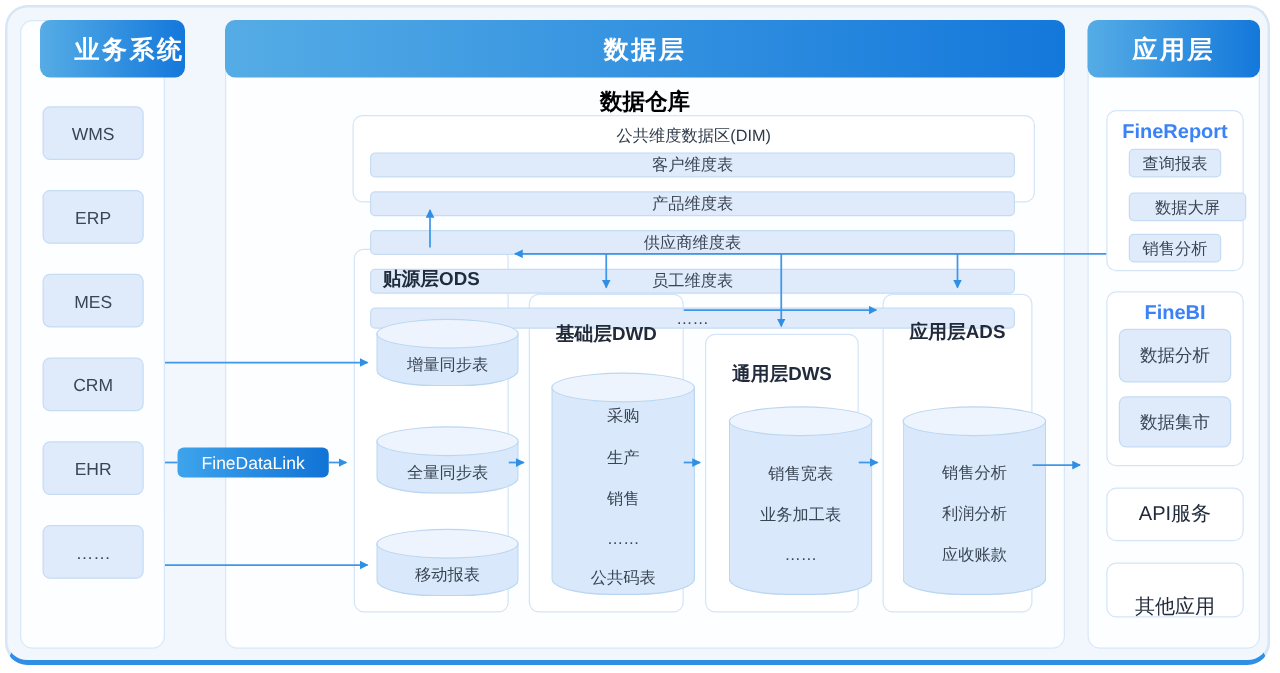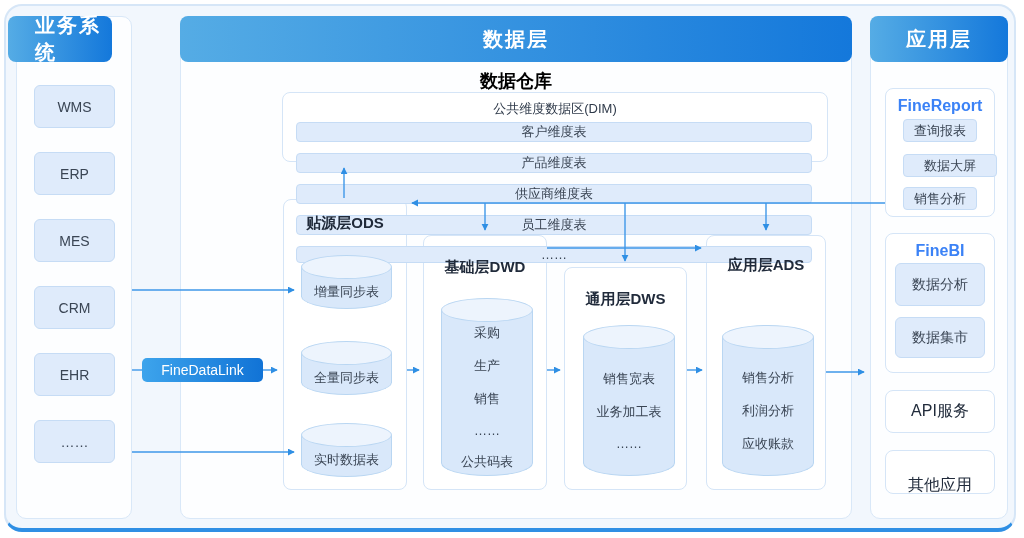--- a/index.html
+++ b/index.html
@@ -14,21 +14,21 @@
   .chip{position:absolute;box-sizing:border-box;display:flex;align-items:center;justify-content:center;
         background:#DFEBFB;border:1px solid #C6DCF5;border-radius:6px;font-size:13px;color:#3A4554;z-index:3;}
   .sys-chip{font-size:14px;}
   .group-box{position:absolute;box-sizing:border-box;background:#FFFFFF;border:1px solid #D5E5F7;border-radius:8px;z-index:2;}
   .group-title{position:absolute;text-align:center;font-size:15px;font-weight:700;color:#212B3B;z-index:3;}
   .big-title{position:absolute;text-align:center;font-size:18px;font-weight:700;color:#000000;z-index:3;}
   .dim-row{position:absolute;display:flex;gap:11px;z-index:3;flex-direction:column;}
   .dim-row .dim-chip{position:relative;flex:1;display:flex;align-items:center;justify-content:center;
         background:#DFEBFB;border:1px solid #C6DCF5;border-radius:4px;font-size:13px;color:#3A4554;}
   .dim-title{position:absolute;width:100%;text-align:center;font-size:13px;font-weight:500;color:#2F3A4A;z-index:3;}
-  .cyl{position:absolute;z-index:3;}
+  .cyl{position:absolute;z-index:3;padding-left:23px;}
   .cyl .cyl-body{position:absolute;left:0;right:0;top:12px;bottom:0;background:#D9E8FA;
         border:1px solid #B9D6F2;border-top:none;border-radius:0 0 46px 46px/0 0 13px 13px;}
   .cyl .cyl-top{position:absolute;left:0;right:0;top:0;height:24px;background:#EDF4FD;
         border:1px solid #B9D6F2;border-radius:50%;box-sizing:border-box;}
   .cyl .cyl-label{position:absolute;left:0;right:0;top:24px;bottom:4px;display:flex;flex-direction:column;
         align-items:center;justify-content:center;gap:15px;font-size:13px;color:#3A4554;}
   .card-title{position:absolute;text-align:center;font-size:16px;font-weight:600;color:#3b82f6;z-index:3;}
   .app-card-label{position:absolute;display:flex;align-items:center;justify-content:center;
         font-size:16px;font-weight:500;color:#212B3B;z-index:3;}
   .etl-btn{position:absolute;display:flex;align-items:center;justify-content:center;color:#ffffff;
@@ -36,21 +36,21 @@
         border-radius:5px;z-index:4;}
   #overlay{position:absolute;left:0;top:0;z-index:5;pointer-events:none;}
 </style>
 </head>
 <body>
 
 <div id="stage">
   <div id="frame"></div>
 
   <div class="panel" style="left:16px;top:16px;width:116px;height:503px;"></div>
-  <div class="hdr" style="left:8px;top:16px;width:104px;height:46px;padding-left:27px;">
+  <div class="hdr" style="left:32px;top:16px;width:116px;height:46px;padding-left:27px;">
     <span>业务系统</span>
   </div>
   <div class="chip sys-chip" style="left:34px;top:85px;width:81px;height:43px;">WMS</div>
   <div class="chip sys-chip" style="left:34px;top:152px;width:81px;height:43px;">ERP</div>
   <div class="chip sys-chip" style="left:34px;top:219px;width:81px;height:43px;">MES</div>
   <div class="chip sys-chip" style="left:34px;top:286px;width:81px;height:43px;">CRM</div>
   <div class="chip sys-chip" style="left:34px;top:353px;width:81px;height:43px;">EHR</div>
   <div class="chip sys-chip" style="left:34px;top:420px;width:81px;height:43px;">……</div>
 
   <div class="etl-btn" style="left:142px;top:358px;width:121px;height:24px;">
@@ -86,21 +86,21 @@
     <div class="cyl-body"></div>
       <div class="cyl-top"></div>
     <div class="cyl-label">
         <span>全量同步表</span>
       </div>
   </div>
   <div class="cyl" style="left:301px;top:423px;width:91px;height:54px;">
     <div class="cyl-body"></div>
       <div class="cyl-top"></div>
     <div class="cyl-label">
-        <span>实时数据表</span>
+        <span>移动报表</span>
       </div>
   </div>
 
   <div class="group-box" style="left:423px;top:235px;width:124px;height:255px;"></div>
   <div class="group-title" style="left:423px;top:258px;width:124px;">基础层DWD</div>
   <div class="cyl" style="left:441px;top:298px;width:92px;height:178px;">
     <div class="cyl-body"></div>
       <div class="cyl-top"></div>
     <div class="cyl-label">
       <span>采购</span>

